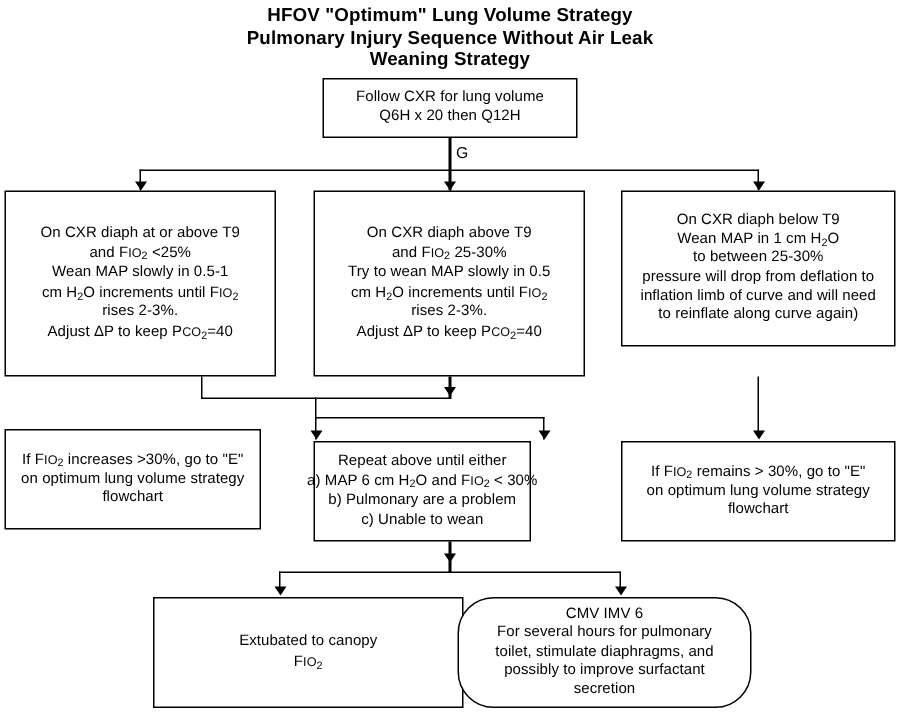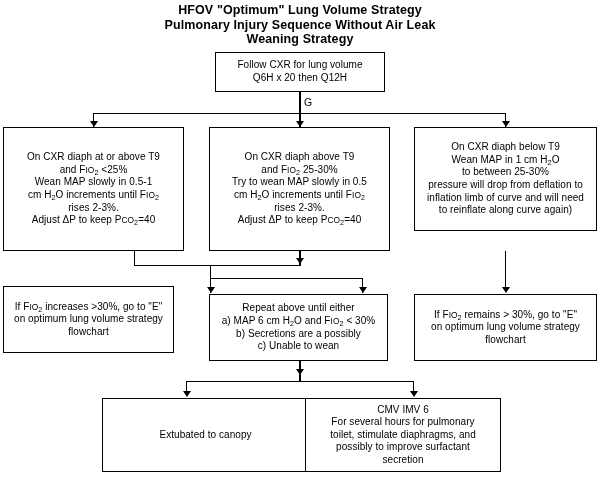--- a/index.html
+++ b/index.html
@@ -141,25 +141,25 @@
   <div class="arrow" style="left:501.5px;top:287px;"></div>
 
   <div class="box" style="left:3px;top:286px;width:171px;height:67px;">
     <div class="txt">
         <div class="ln">If F<span class="sc">IO</span><sub>2</sub> increases &gt;30%, go to "E"</div>
         <div class="ln">on optimum lung volume strategy</div>
         <div class="ln">flowchart</div>
       </div>
   </div>
 
-  <div class="box" style="left:209px;top:294px;width:179px;height:67px;">
+  <div class="box" style="left:209px;top:294px;width:145px;height:67px;">
     <div class="txt">
         <div class="ln">Repeat above until either</div>
         <div class="ln">a) MAP 6 cm H<sub>2</sub>O and F<span class="sc">IO</span><sub>2</sub> &lt; 30%</div>
-        <div class="ln">b) Secretions are a possibly</div>
+        <div class="ln">b) Pulmonary are a problem</div>
         <div class="ln">c) Unable to wean</div>
       </div>
   </div>
 
   <div class="box" style="left:414px;top:294px;width:183px;height:67px;">
     <div class="txt">
         <div class="ln">If F<span class="sc">IO</span><sub>2</sub> remains &gt; 30%, go to "E"</div>
         <div class="ln">on optimum lung volume strategy</div>
         <div class="ln">flowchart</div>
       </div>
@@ -173,24 +173,25 @@
 
   <div class="vline" style="left:186px;top:381px;height:13px;"></div>
   <div class="arrow" style="left:182.5px;top:391px;"></div>
 
   <div class="vline" style="left:413px;top:381px;height:13px;"></div>
   <div class="arrow" style="left:409.5px;top:391px;"></div>
 
   <div class="box" style="left:102px;top:398px;width:207px;height:74px;align-items:center;">
     <div class="txt">
         <div class="ln">Extubated to canopy</div>
+        <div class="ln">F<span class="sc">IO</span><sub>2</sub></div>
       </div>
   </div>
 
-  <div class="box" style="left:305px;top:398px;width:196px;height:74px;">
+  <div class="box" style="left:305px;top:398px;width:196px;height:74px;border-radius:24px;">
     <div class="txt">
         <div class="ln">CMV IMV 6</div>
         <div class="ln">For several hours for pulmonary</div>
         <div class="ln">toilet, stimulate diaphragms, and</div>
         <div class="ln">possibly to improve surfactant</div>
         <div class="ln">secretion</div>
       </div>
   </div>
 
 </div>

